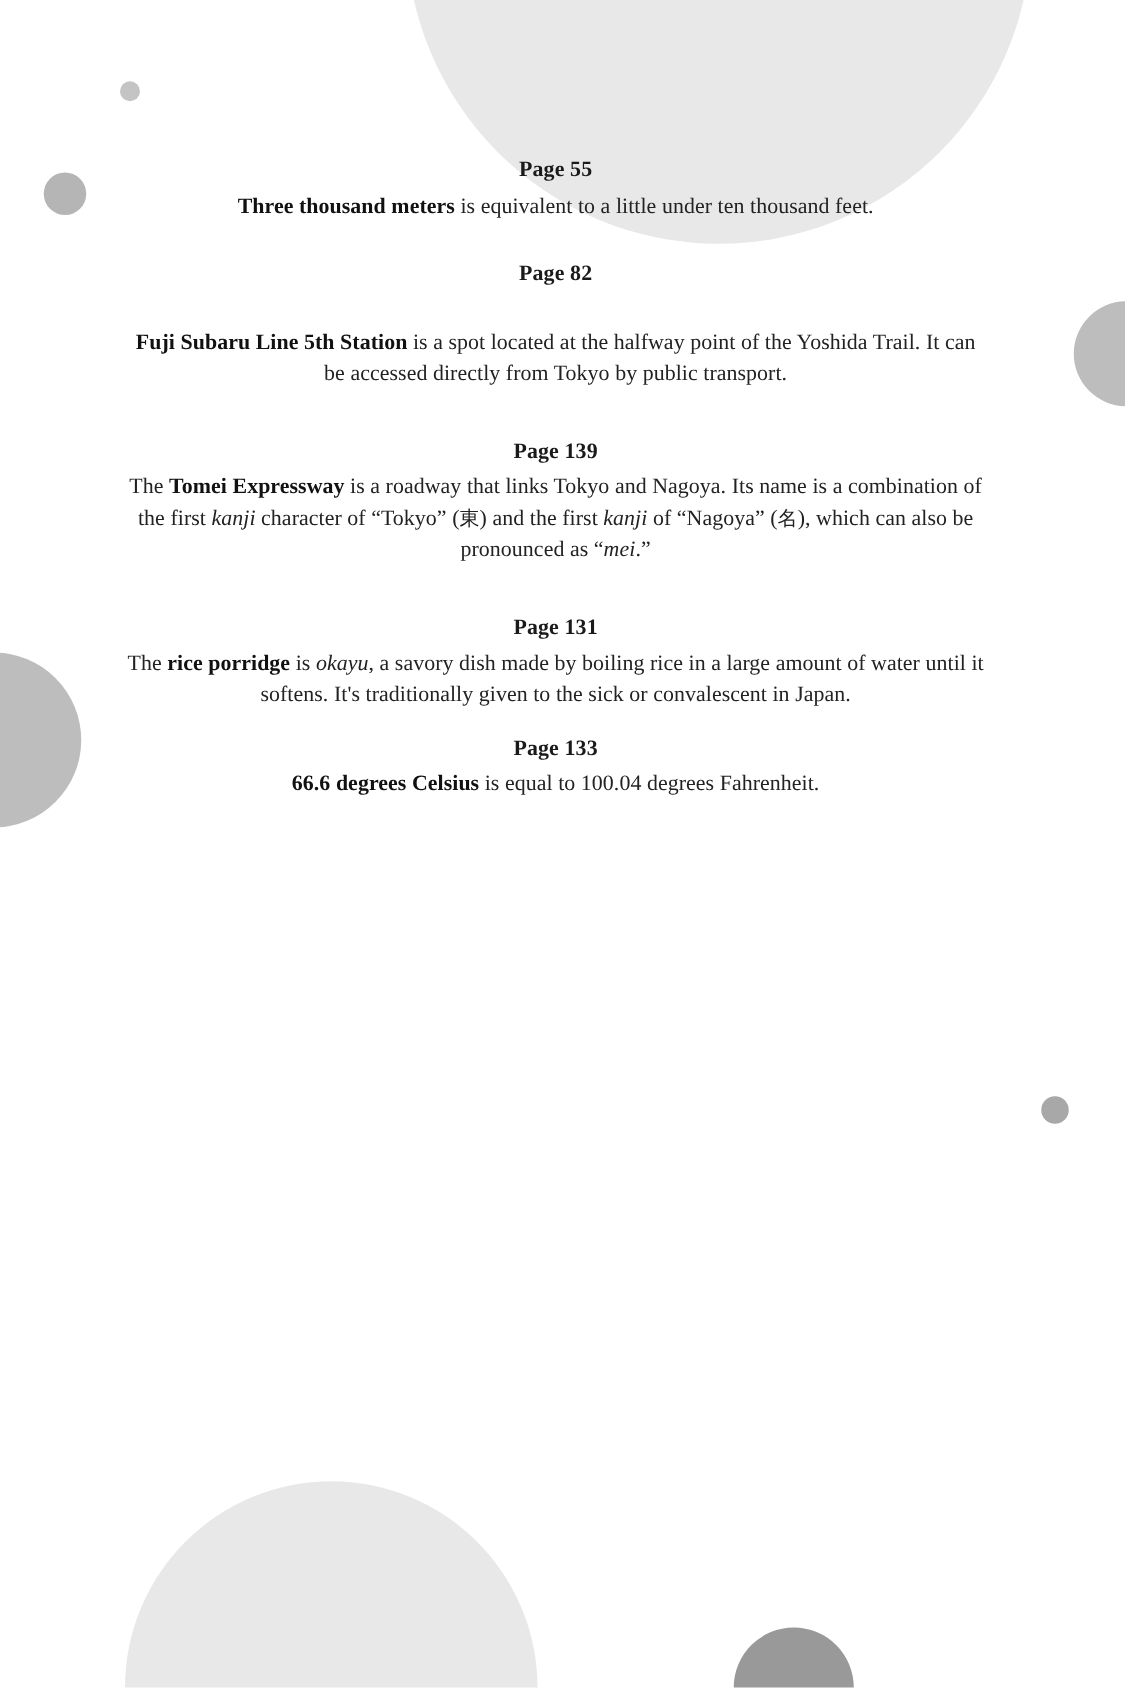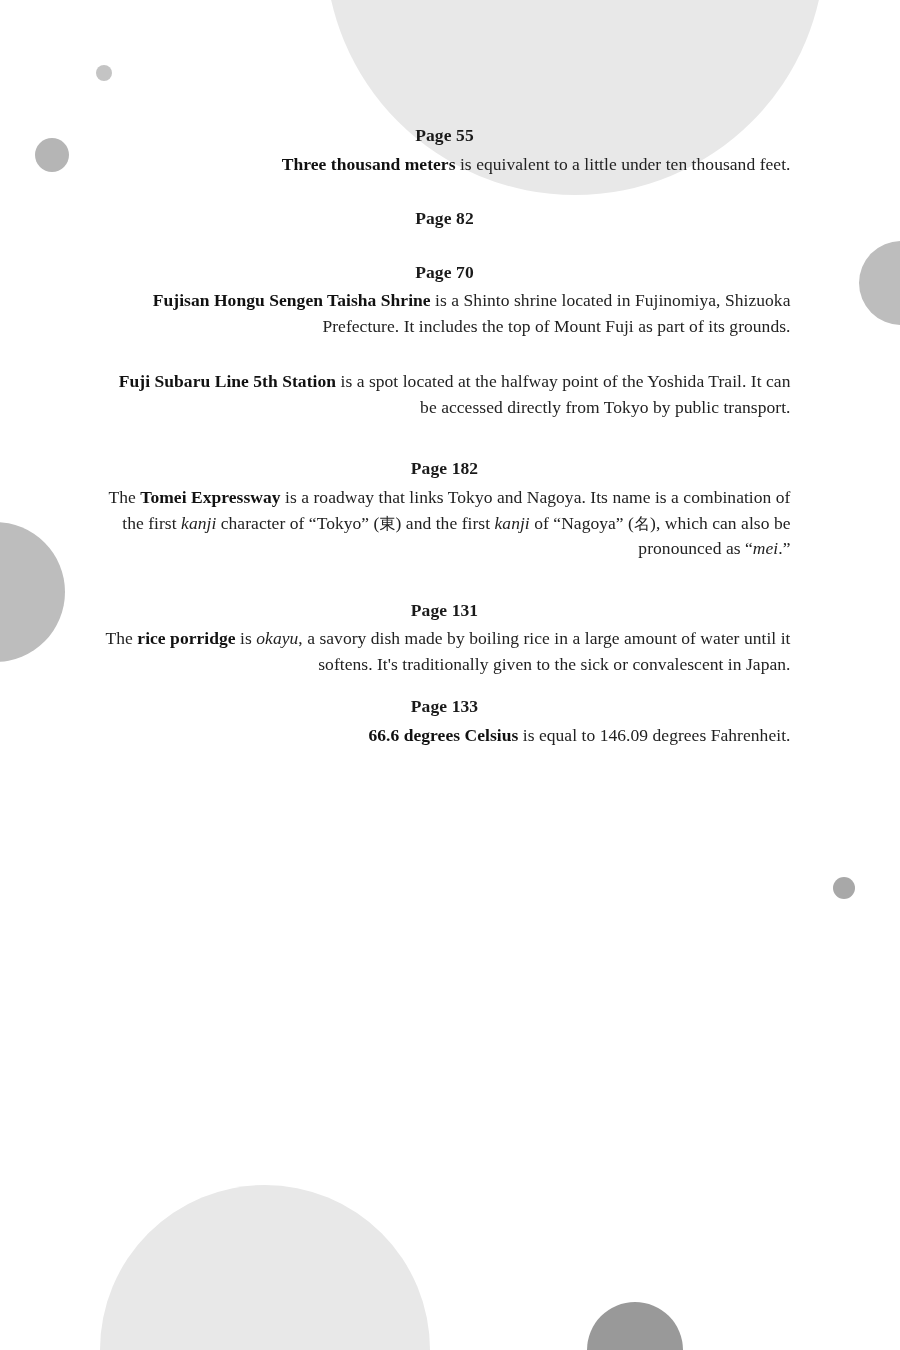--- a/index.html
+++ b/index.html
@@ -48,21 +48,21 @@
   .entry-heading {
     text-align: center;
     font-weight: bold;
     font-size: 17.5px;
     color: #1a1a1a;
     line-height: 1.35;
     margin: 0 0 4px 0;
     letter-spacing: 0.1px;
   }
   .entry-body {
-    text-align: right;
+    text-align: center;
     font-size: 17.5px;
     color: #222222;
     line-height: 25.5px;
     margin: 0;
     letter-spacing: 0.05px;
   }
   .entry-body b {
     font-weight: bold;
     color: #111111;
   }
@@ -95,31 +95,27 @@
 
 <div id="content">
     <div class="entry ">
       <div class="entry-heading">Page 55</div>
       <p class="entry-body"><b>Three thousand meters</b><span> is equivalent to a little under ten thousand feet.</span></p>
     </div>
     <div class="entry gap-md">
       <div class="entry-heading">Page 82</div>
     </div>
     <div class="entry gap-md">
-      <div class="entry-heading">Page 70</div>
-      <p class="entry-body"><b>Fujisan Hongu Sengen Taisha Shrine</b><span> is a Shinto shrine located in Fujinomiya, Shizuoka Prefecture. It includes the top of Mount Fuji as part of its grounds.</span></p>
-    </div>
-    <div class="entry gap-md">
       <p class="entry-body"><b>Fuji Subaru Line 5th Station</b><span> is a spot located at the halfway point of the Yoshida Trail. It can be accessed directly from Tokyo by public transport.</span></p>
     </div>
     <div class="entry gap-lg">
-      <div class="entry-heading">Page 182</div>
+      <div class="entry-heading">Page 139</div>
       <p class="entry-body"><span>The </span><b>Tomei Expressway</b><span> is a roadway that links Tokyo and Nagoya. Its name is a combination of the first </span><i>kanji</i><span> character of “Tokyo” (</span><span class="kanji">東</span><span>) and the first </span><i>kanji</i><span> of “Nagoya” (</span><span class="kanji">名</span><span>), which can also be pronounced as “</span><i>mei</i><span>.”</span></p>
     </div>
     <div class="entry gap-lg">
       <div class="entry-heading">Page 131</div>
       <p class="entry-body"><span>The </span><b>rice porridge</b><span> is </span><i>okayu</i><span>, a savory dish made by boiling rice in a large amount of water until it softens. It's traditionally given to the sick or convalescent in Japan.</span></p>
     </div>
     <div class="entry gap-sm">
       <div class="entry-heading">Page 133</div>
-      <p class="entry-body"><b>66.6 degrees Celsius</b><span> is equal to 146.09 degrees Fahrenheit.</span></p>
+      <p class="entry-body"><b>66.6 degrees Celsius</b><span> is equal to 100.04 degrees Fahrenheit.</span></p>
     </div>
   </div>
 
 </body></html>

